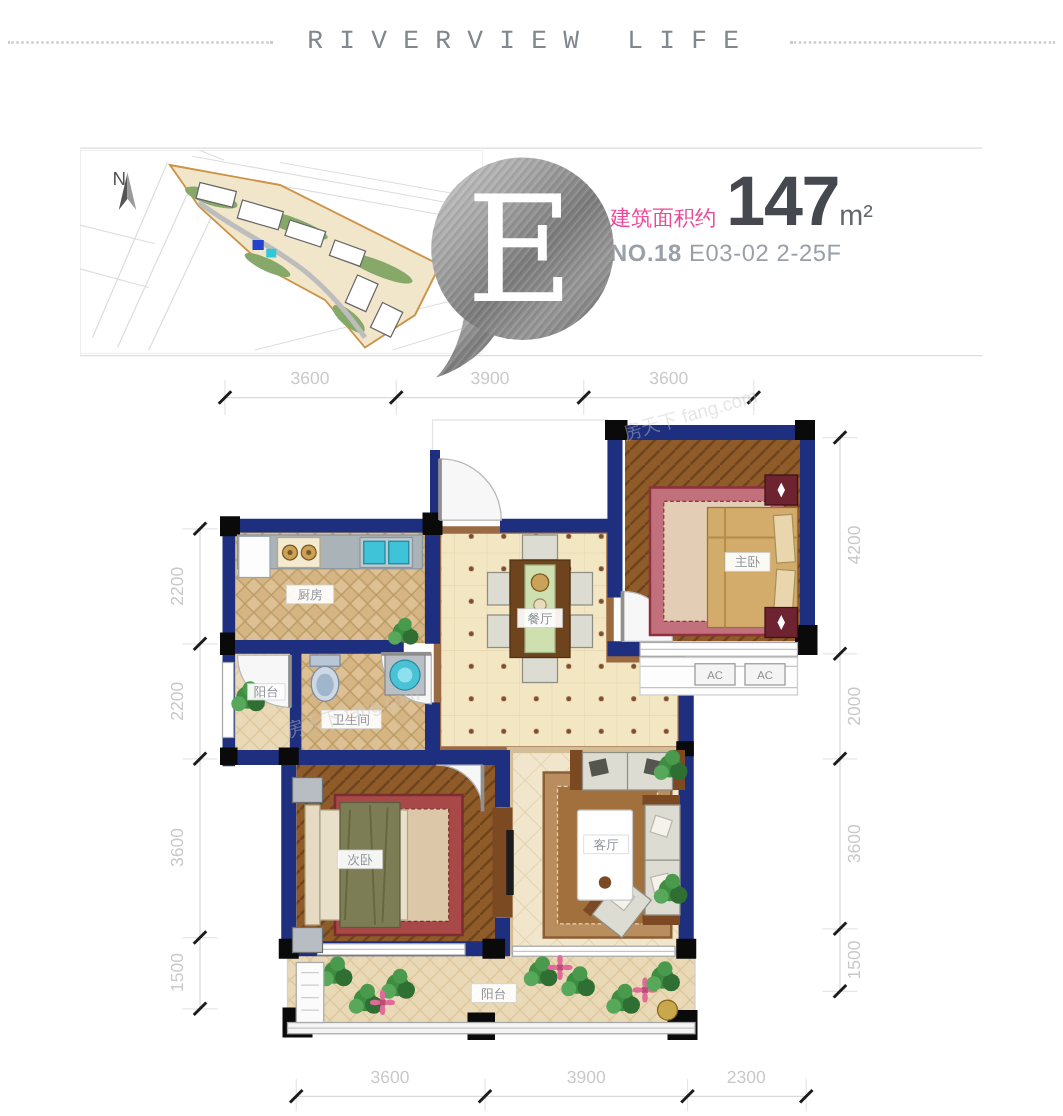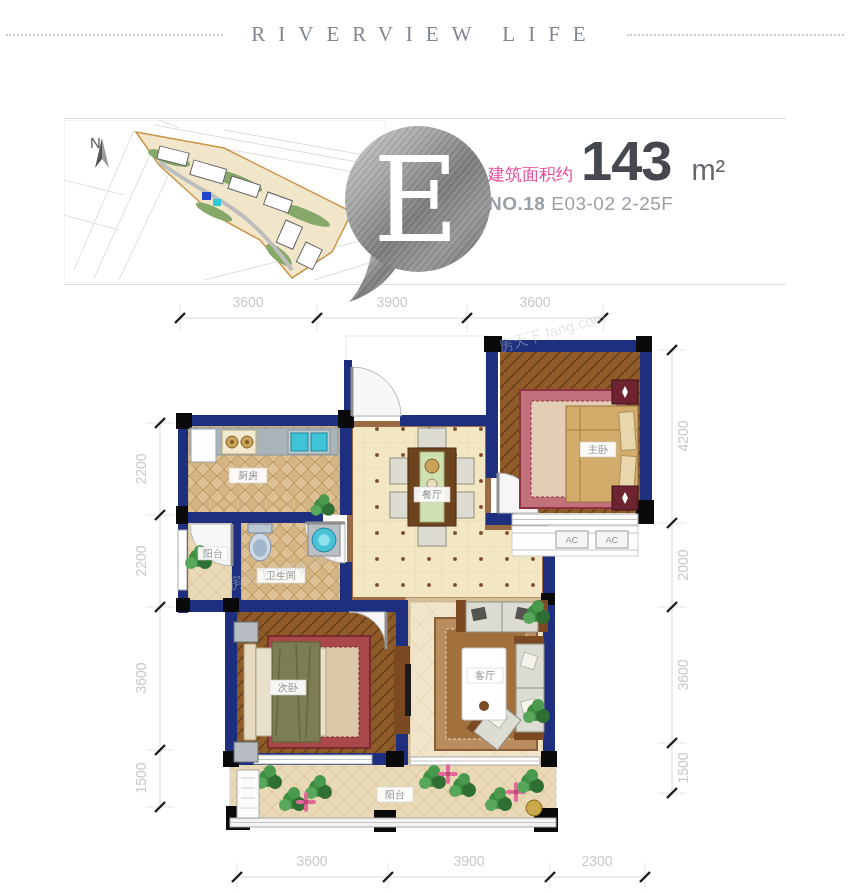--- a/index.html
+++ b/index.html
@@ -1,32 +1,32 @@
 <!DOCTYPE html>
 <html><head>
 <meta charset="utf-8">
 <style>
   html,body{margin:0;padding:0;background:#fff;}
   .page{position:relative;width:850px;height:893px;background:#ffffff;overflow:hidden;
         font-family:"Liberation Sans",sans-serif;}
   
   .hdr{position:absolute;left:0;top:22px;width:850px;display:flex;align-items:center;}
   .dotline{flex:1;border-top:2px dotted #c9cdd2;height:0;margin:0 6px;}
-  .hdr-title{font-family:Liberation Serif, serif;font-size:21px;color:#82878f;
+  .hdr-title{font-family:Liberation Mono, monospace;font-size:21px;color:#82878f;
              letter-spacing:13px;padding:0 22px;white-space:nowrap;}
   
   .banner{position:absolute;left:64px;top:118px;width:722px;height:165px;
           border-top:1px solid #dddddd;border-bottom:1px solid #dddddd;}
   .siteplan{position:absolute;left:0;top:1px;}
   .badge{position:absolute;left:278px;top:-2px;z-index:2;}
   .info{position:absolute;left:424px;top:14px;z-index:1;}
   .l1{display:flex;align-items:baseline;}
   .area-label{font-size:17px;color:#ec4899;margin-right:8px;}
   .area-value{font-size:56px;font-weight:bold;color:#45484e;line-height:1;letter-spacing:-1px;}
-  .area-unit{font-size:29px;color:#63676d;margin-left:20px;}
+  .area-unit{font-size:23px;color:#63676d;margin-left:0;}
   .l2{font-size:31px;font-weight:bold;color:#3a3d43;letter-spacing:2px;margin-top:2px;}
   .l3{font-size:19px;color:#9aa0a8;margin-top:4px;letter-spacing:.5px;}
   .l3 .np{font-weight:bold;text-align:right;}
   
   .plan{position:absolute;left:0;top:0;}
   .wall{fill:#1d2f7e;}
   .col{fill:#0a0a0a;}
   .dimline{stroke:#d9d9d9;stroke-width:1;}
   .dimext{stroke:#e6e6e6;stroke-width:1;}
   .tick{stroke:#1c1c1c;stroke-width:2.4;}
@@ -116,21 +116,21 @@
       <path d="M30,132 C26,160 15,177 7,185 C35,176 52,157 58,143 Z" fill="url(#metalGrad)"></path>
       <path d="M30,132 C26,160 15,177 7,185 C35,176 52,157 58,143 Z" fill="url(#streaks)"></path>
       <circle cx="76" cy="82" r="73" fill="url(#metalGrad)"></circle>
       <circle cx="76" cy="82" r="73" fill="url(#streaks)"></circle>
       <text x="74" y="124" text-anchor="middle" font-family="DejaVu Serif,serif" font-size="118" fill="#ffffff">E</text>
     </svg>
 
     <div class="info">
       <div class="l1">
         <span class="area-label">建筑面积约</span>
-        <span class="area-value">143</span>
+        <span class="area-value">147</span>
         <span class="area-unit">m²</span>
       </div>
       <div class="l3">
         <span class="np">NO.18</span>
         <span>E03-02 2-25F</span>
       </div>
     </div>
   </div>
 
   <svg class="plan" width="850" height="893" viewBox="0 0 850 893">

